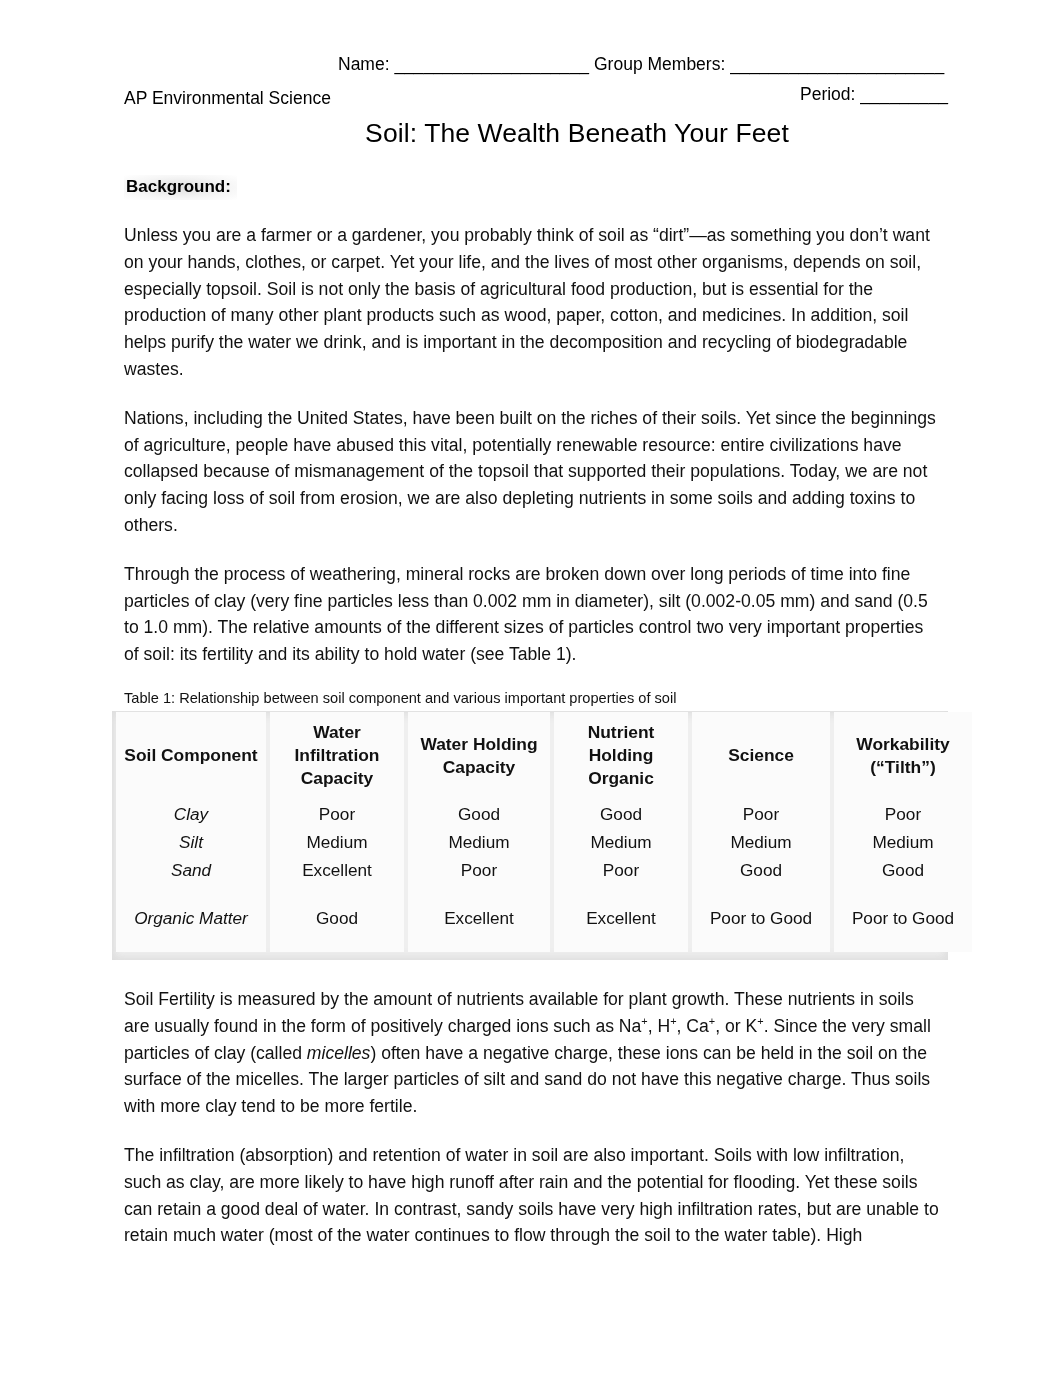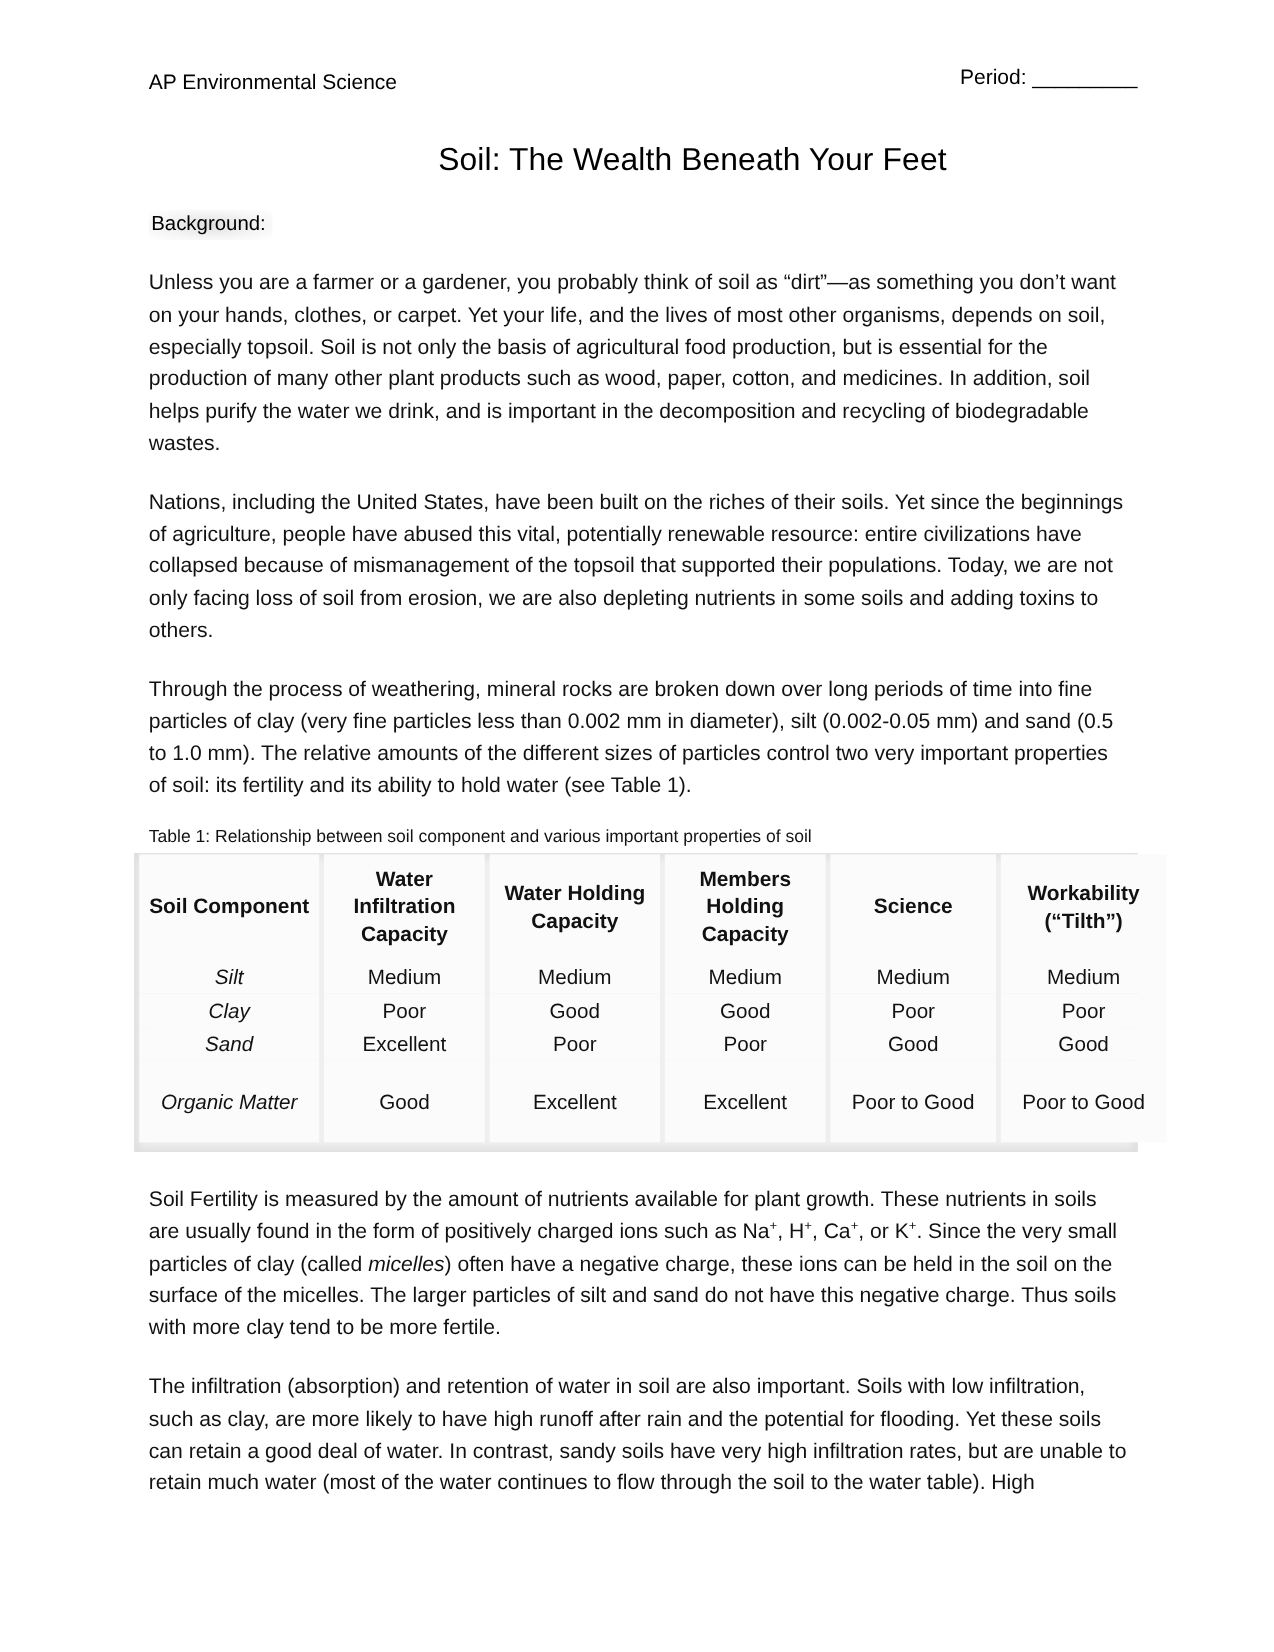--- a/index.html
+++ b/index.html
@@ -81,21 +81,21 @@
   
   .content {
     position: absolute;
     left: 124px;
     top: 175px;
     width: 816px;
   }
 
   .section-heading {
     font-size: 17px;
-    font-weight: normal;
+    font-weight: bold;
     margin: 0 0 22px 0;
     display: block;
   }
   .section-heading > span.hl {
     display: inline-block;
     padding: 2px 6px 3px 2px;
     background: radial-gradient(ellipse at center, rgba(222,222,222,0.95) 0%, rgba(240,240,240,0.6) 62%, rgba(255,255,255,0) 100%);
   }
 
   p.body-text {
@@ -160,20 +160,24 @@
   col.c5 { width: 138px; }
 
   .after-table { height: 26px; }
 </style>
 </head>
 <body>
 
 <div class="page">
 
   <div class="header-block">
+    <div class="hdr-row1">
+      <span class="name-label">Name: ____________________</span>
+      <span class="group-label">Group Members: ______________________</span>
+    </div>
     <div class="hdr-row2">
       <span class="course-label">AP Environmental Science</span>
       <span class="period-label">Period: _________</span>
     </div>
   </div>
 
   <div class="doc-title">Soil: The Wealth Beneath Your Feet</div>
 
   <div class="content">
 
@@ -196,41 +200,41 @@
             <col class="c2">
             <col class="c3">
             <col class="c4">
             <col class="c5">
         </colgroup>
         <thead>
           <tr>
             <th>Soil Component</th>
             <th>Water Infiltration Capacity</th>
             <th>Water Holding Capacity</th>
-            <th>Members Holding Capacity</th>
+            <th>Nutrient Holding Organic</th>
             <th>Science</th>
             <th>Workability (“Tilth”)</th>
           </tr>
         </thead>
         <tbody>
           <tr class="r-normal">
+            <td class="comp">Clay</td>
+            <td>Poor</td>
+            <td>Good</td>
+            <td>Good</td>
+            <td>Poor</td>
+            <td>Poor</td>
+          </tr>
+          <tr class="r-normal">
             <td class="comp">Silt</td>
             <td>Medium</td>
             <td>Medium</td>
             <td>Medium</td>
             <td>Medium</td>
             <td>Medium</td>
-          </tr>
-          <tr class="r-normal">
-            <td class="comp">Clay</td>
-            <td>Poor</td>
-            <td>Good</td>
-            <td>Good</td>
-            <td>Poor</td>
-            <td>Poor</td>
           </tr>
           <tr class="r-normal">
             <td class="comp">Sand</td>
             <td>Excellent</td>
             <td>Poor</td>
             <td>Poor</td>
             <td>Good</td>
             <td>Good</td>
           </tr>
           <tr class="r-tall">

